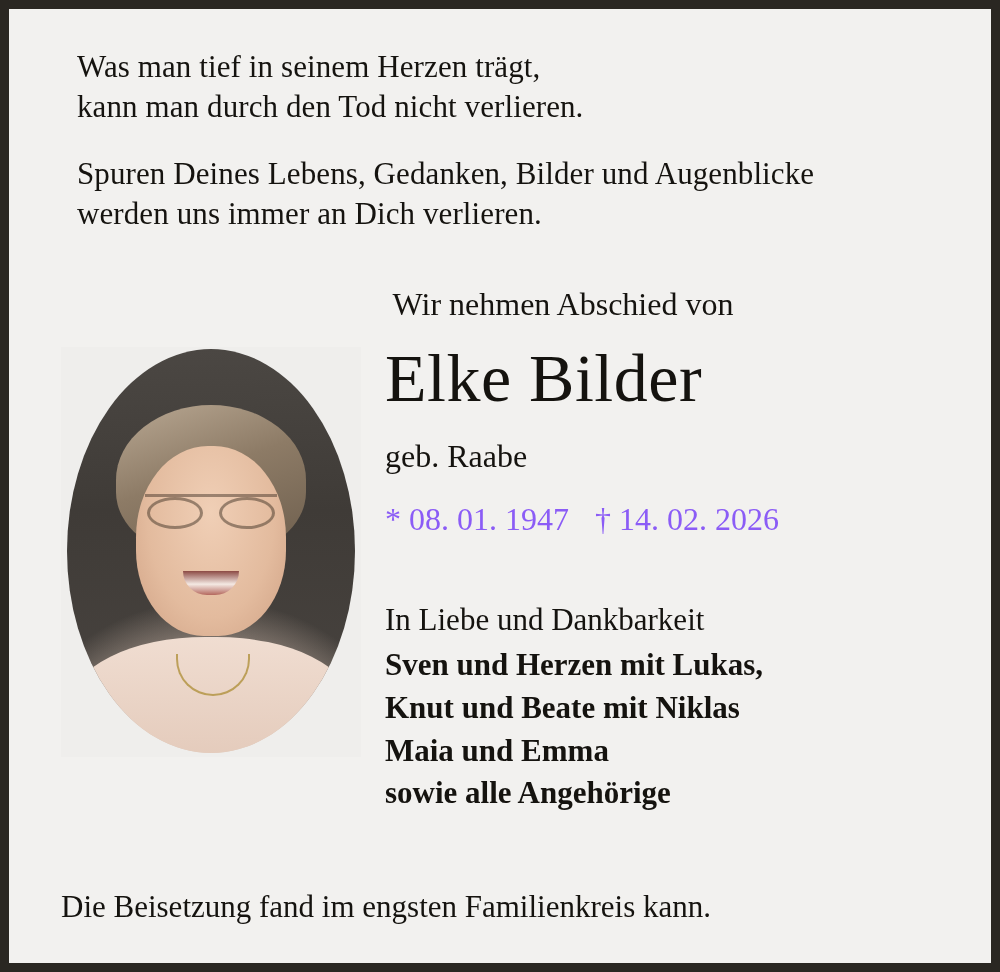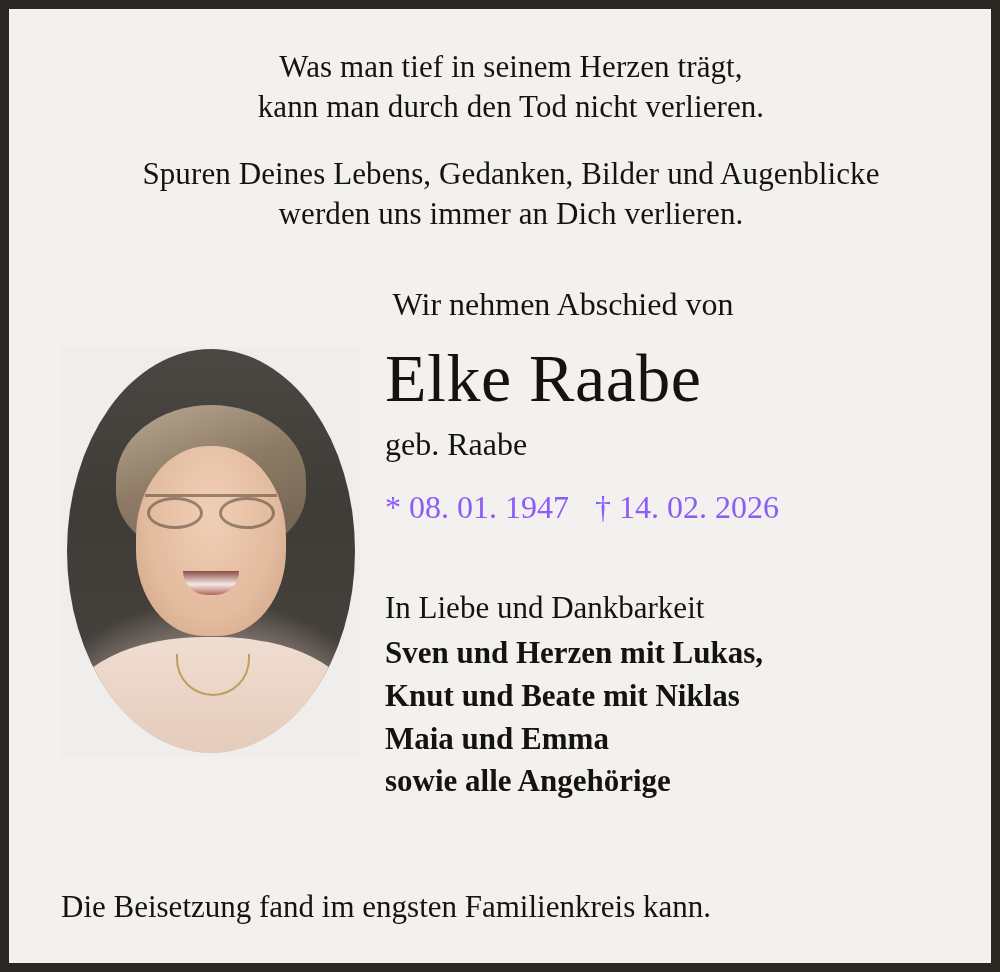--- a/index.html
+++ b/index.html
@@ -31,21 +31,20 @@
     position: relative;
   }
   .verse {
     font-size: 31px;
     line-height: 1.28;
     color: #15130f;
     letter-spacing: 0.1px;
   }
   .verse p {
     margin: 0 0 14px 16px;
-    text-align: center;
   }
   .verse p.second {
     margin-top: 28px;
     margin-bottom: 0;
   }
   .lead {
     text-align: center;
     font-size: 32px;
     margin-top: 52px;
     padding-left: 120px;
@@ -162,21 +161,21 @@
   }
   .name {
     font-size: 68px;
     line-height: 1.05;
     letter-spacing: 0.5px;
     color: #15130f;
     white-space: nowrap;
   }
   .maiden {
     font-size: 32px;
-    margin-top: 12px;
+    margin-top: 24px;
     color: #15130f;
   }
   .dates {
     font-size: 32px;
     margin-top: 26px;
     color: #8b5cf6;
     white-space: nowrap;
   }
   .dates .gap {
     display: inline-block;
@@ -234,21 +233,21 @@
             <div class="face"></div>
             <div class="glasses"></div>
             <div class="smile"></div>
             <div class="shoulders"></div>
             <div class="necklace"></div>
           </div>
         </div>
       </div>
 
       <div class="text-col">
-        <div class="name">Elke Raabe</div>
+        <div class="name">Elke Bilder</div>
         <div class="maiden">geb. Raabe</div>
         <div class="dates">
           <span>* 08. 01. 1947</span><span class="gap"></span><span>† 14. 02. 2026</span>
         </div>
         <div class="dedication">In Liebe und Dankbarkeit</div>
         <div class="family">
           <div>Sven und Herzen mit Lukas,</div>
           <div>Knut und Beate mit Niklas</div>
           <div>Maia und Emma</div>
           <div>sowie alle Angehörige</div>

